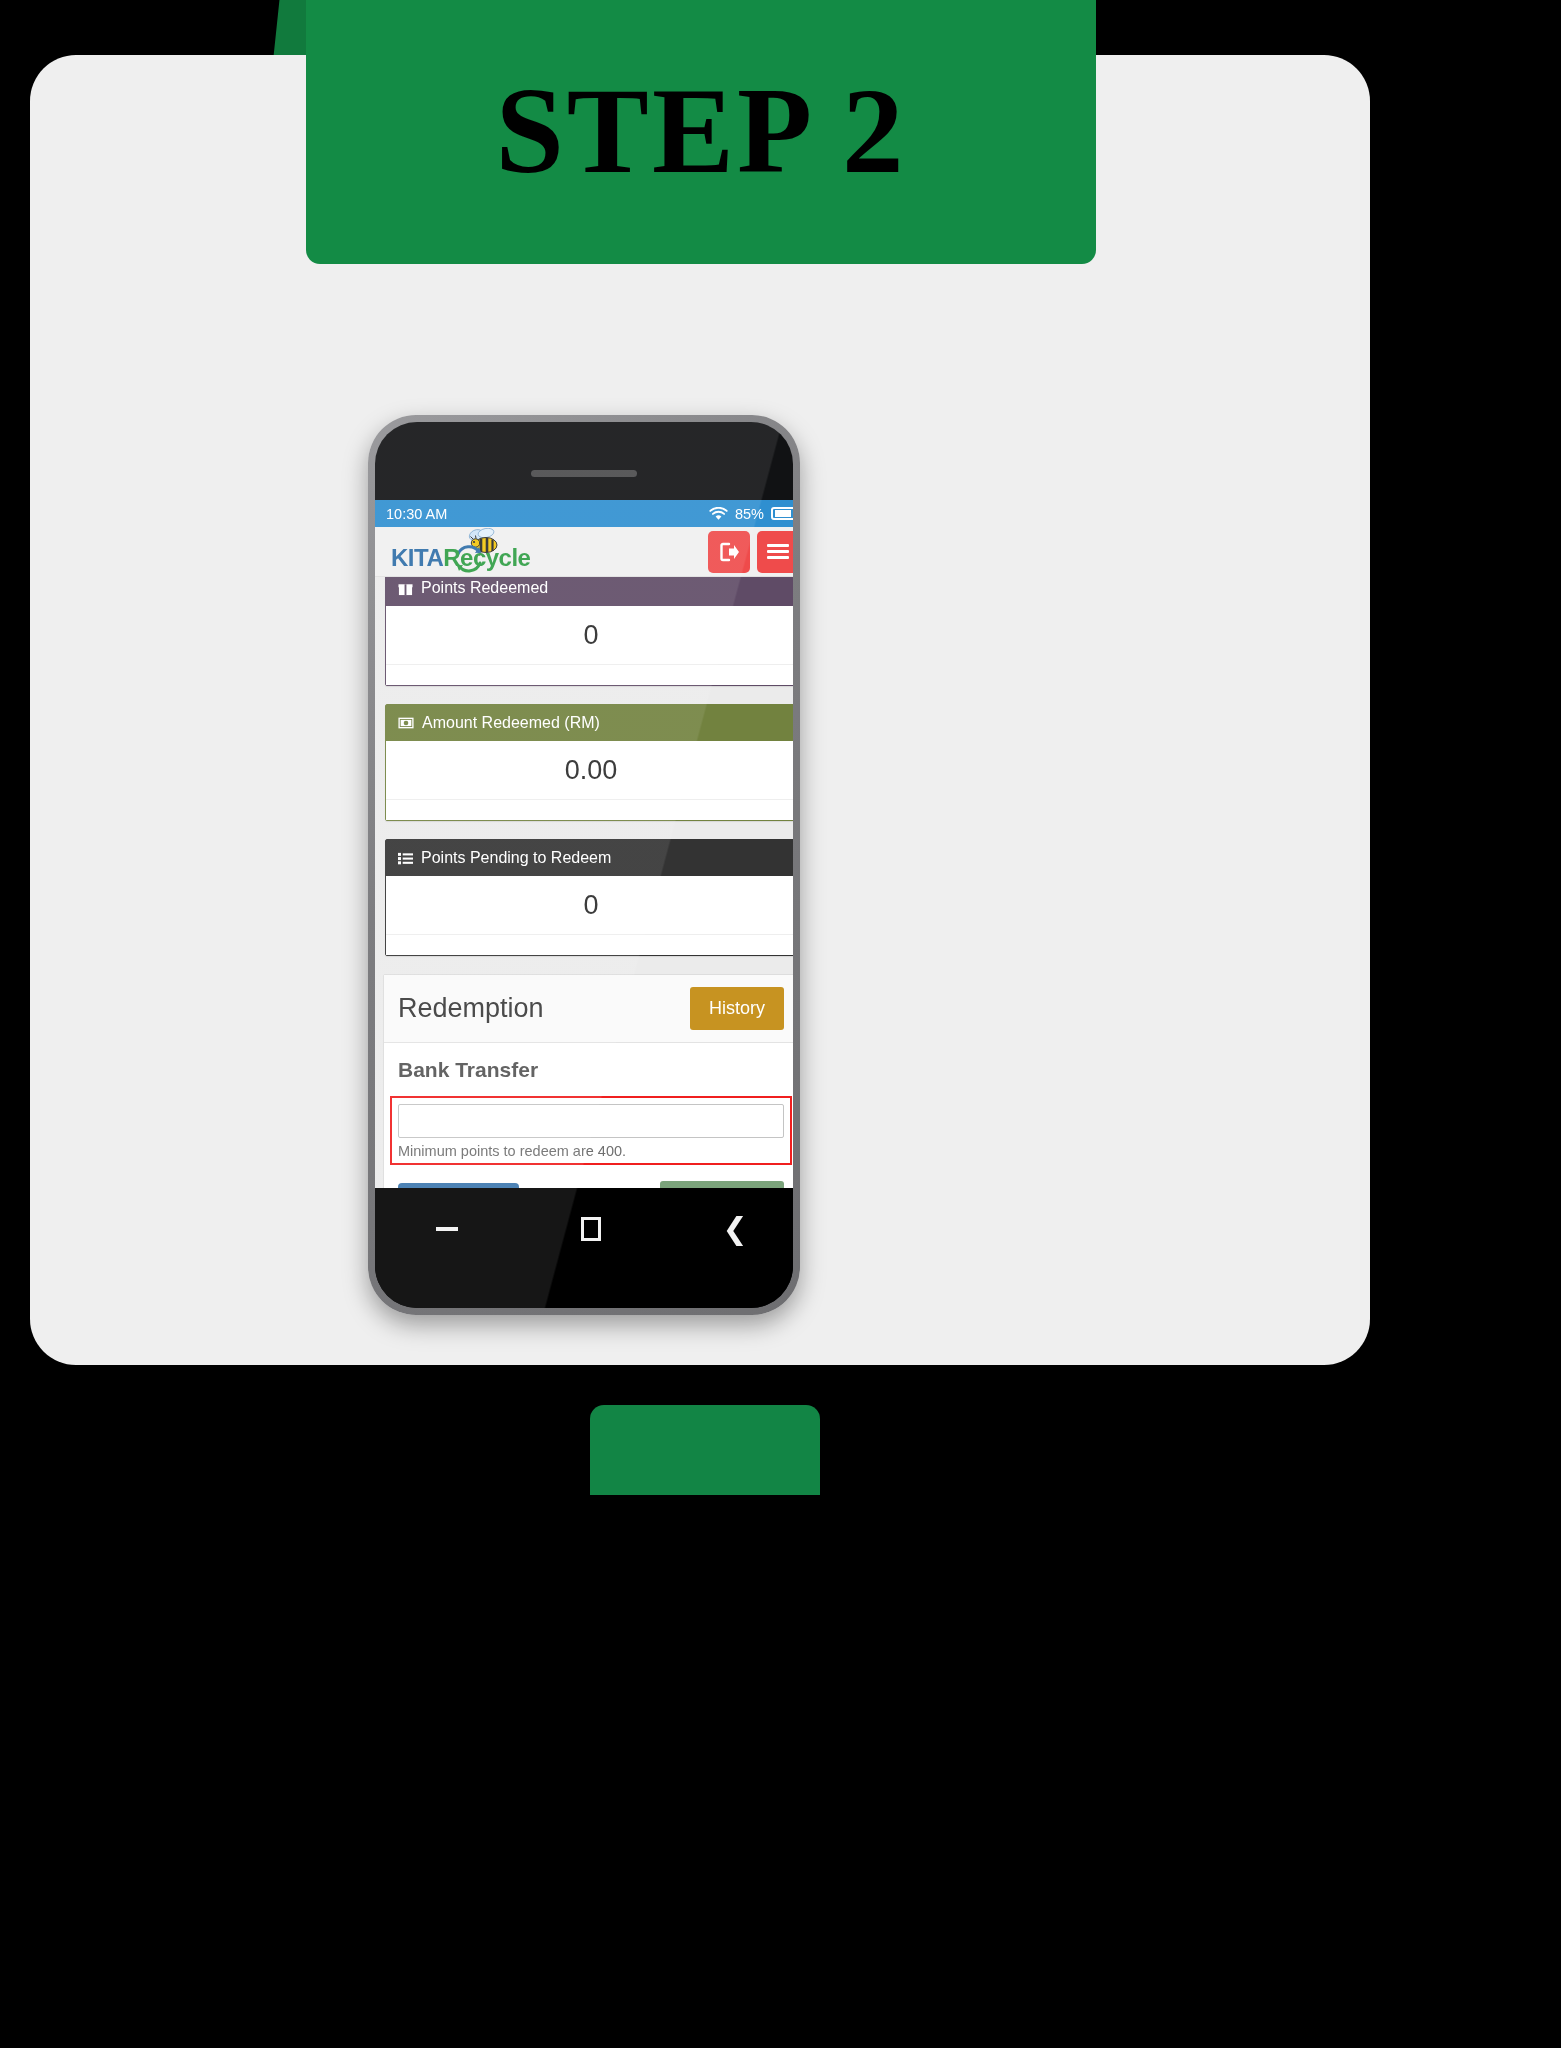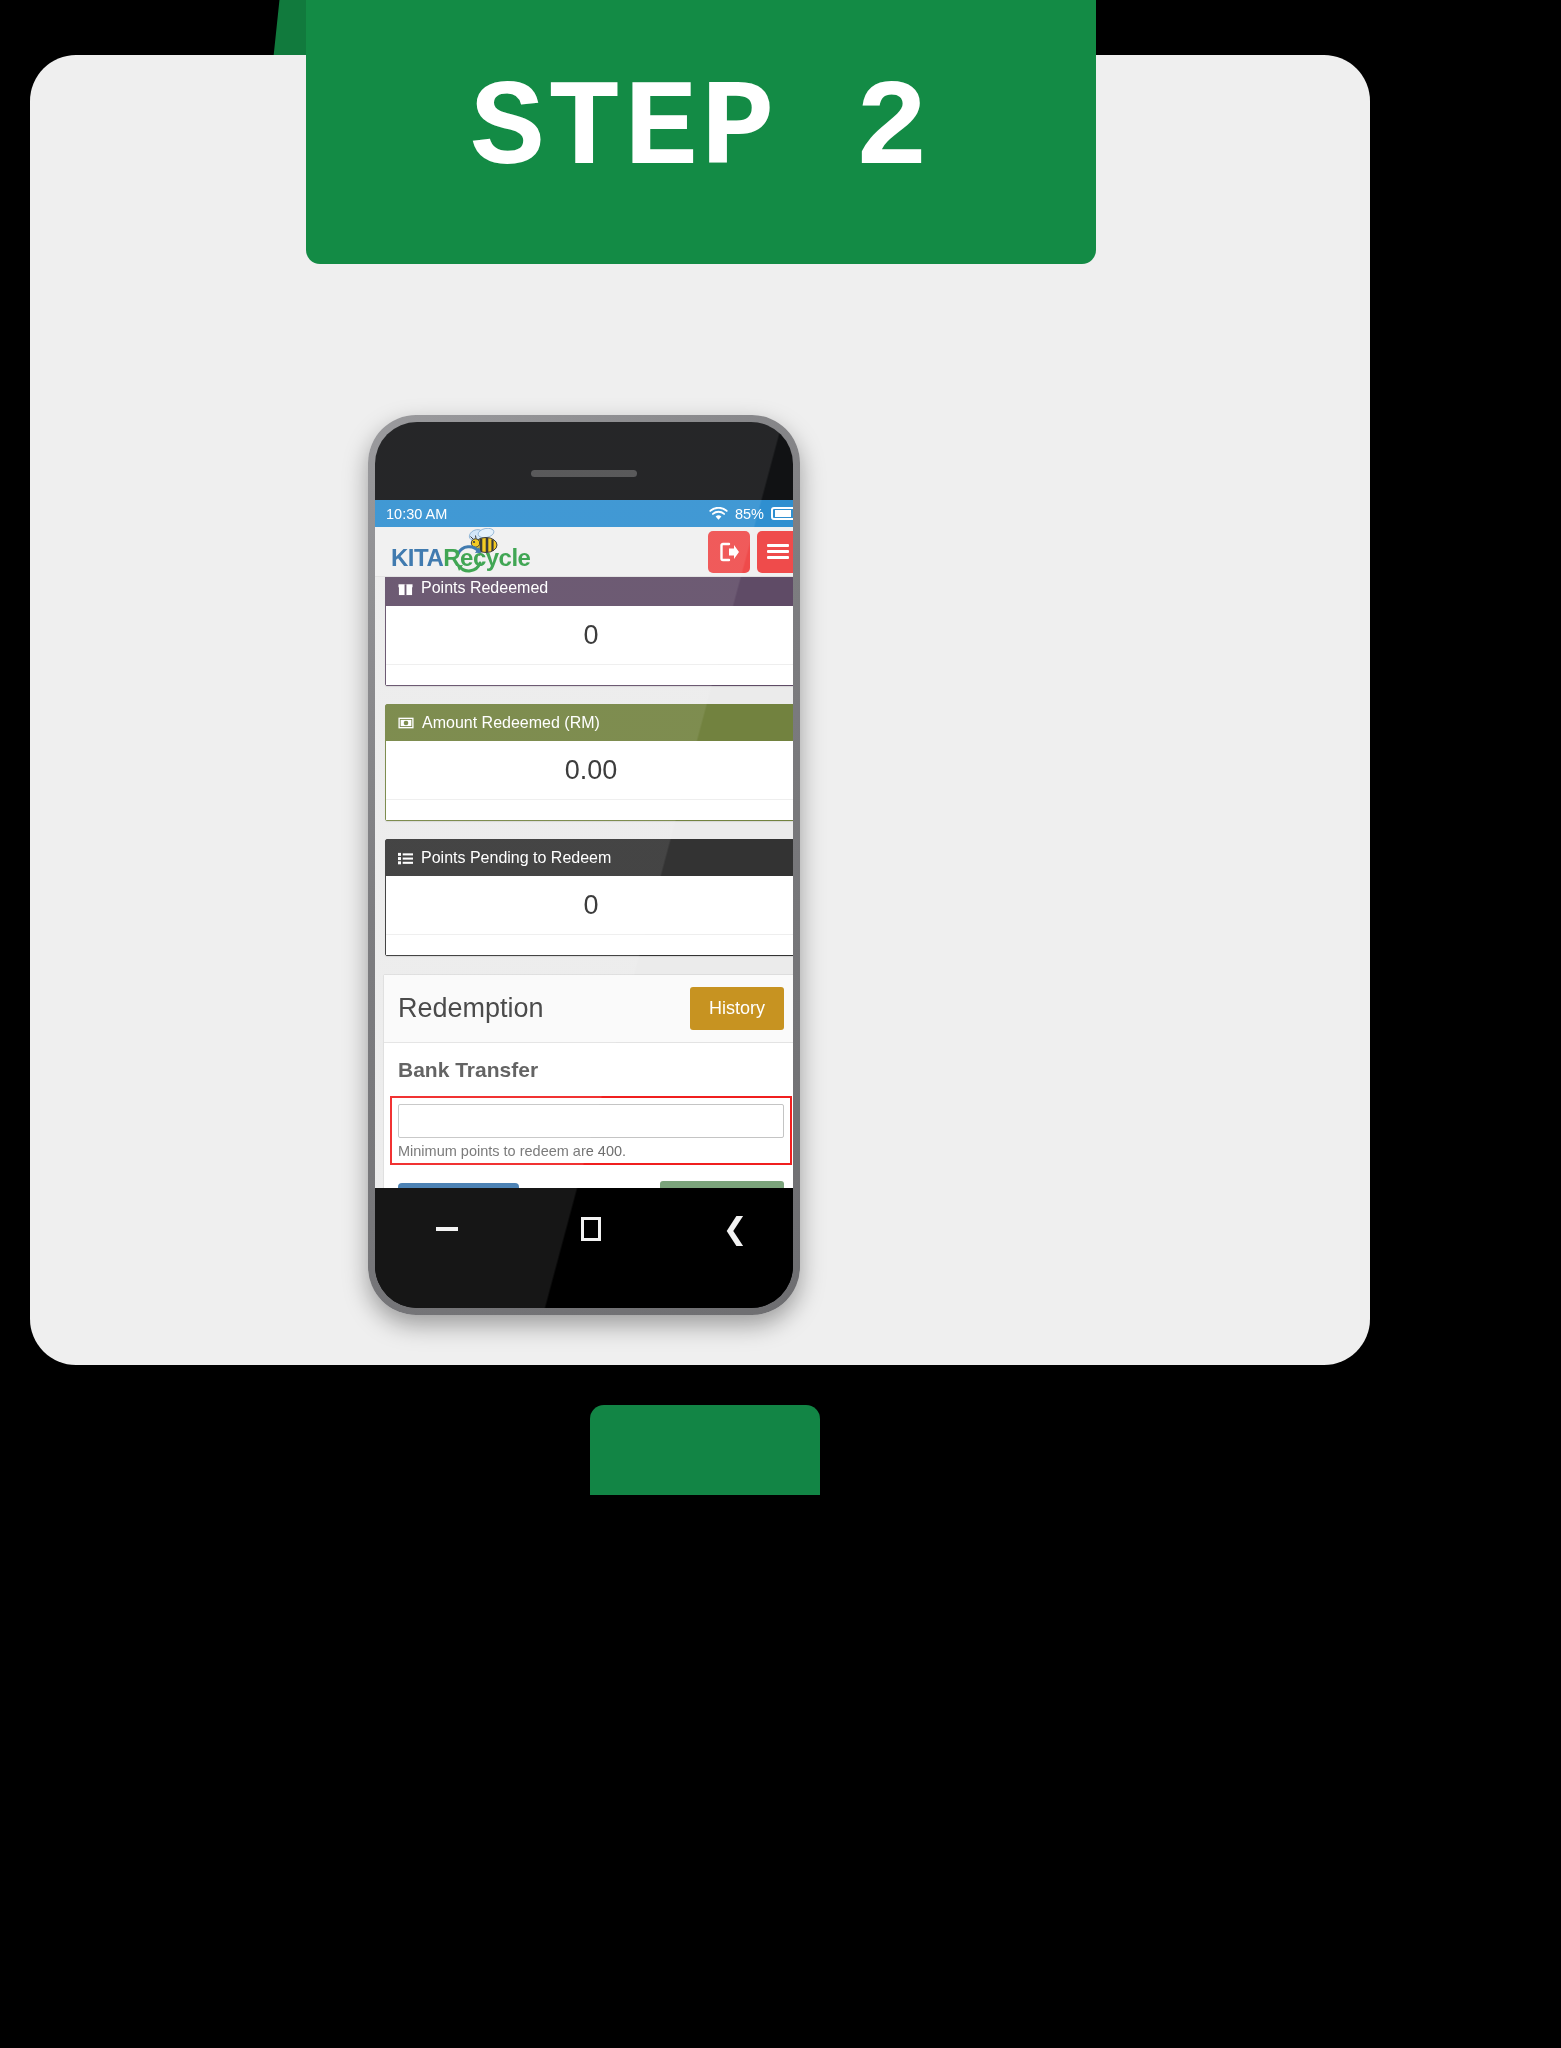--- a/index.html
+++ b/index.html
@@ -47,27 +47,27 @@
     top: -30px;
     width: 790px;
     height: 294px;
     background: #138b45;
     border-radius: 0 0 14px 14px;
     display: flex;
     align-items: center;
     justify-content: center;
   }
   .step-banner .step-text {
-    color: #ffffff;
+    color: #000000;
     font-size: 123px;
     font-weight: bold;
     letter-spacing: 3px;
     line-height: 1;
     padding-top: 26px;
-    font-family: Liberation Mono, monospace;
+    font-family: Liberation Serif, serif;
   }
 
   
   .bottom-tab {
     position: absolute;
     left: 590px;
     top: 1405px;
     width: 230px;
     height: 90px;
     background: #128545;

